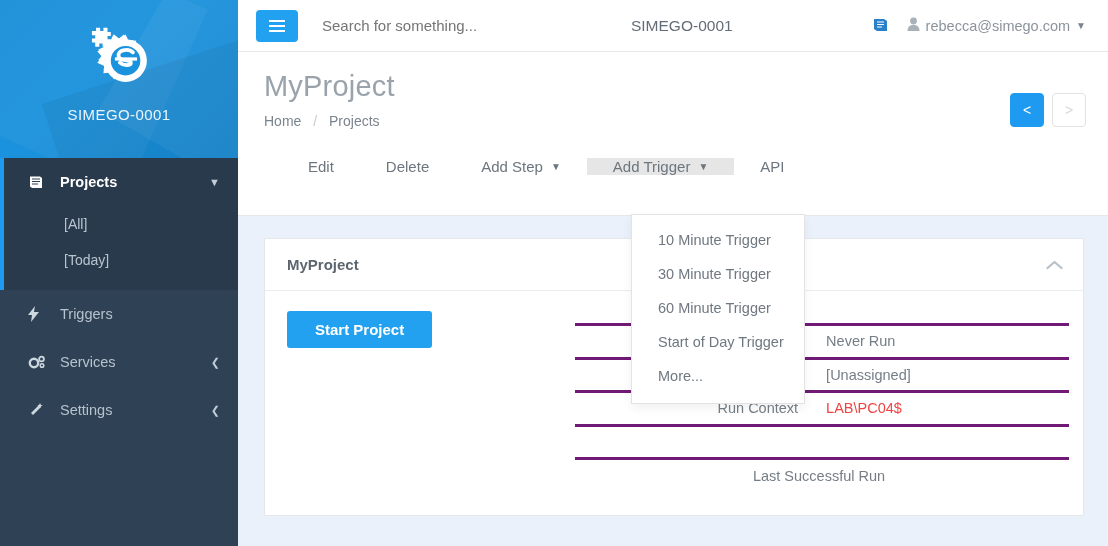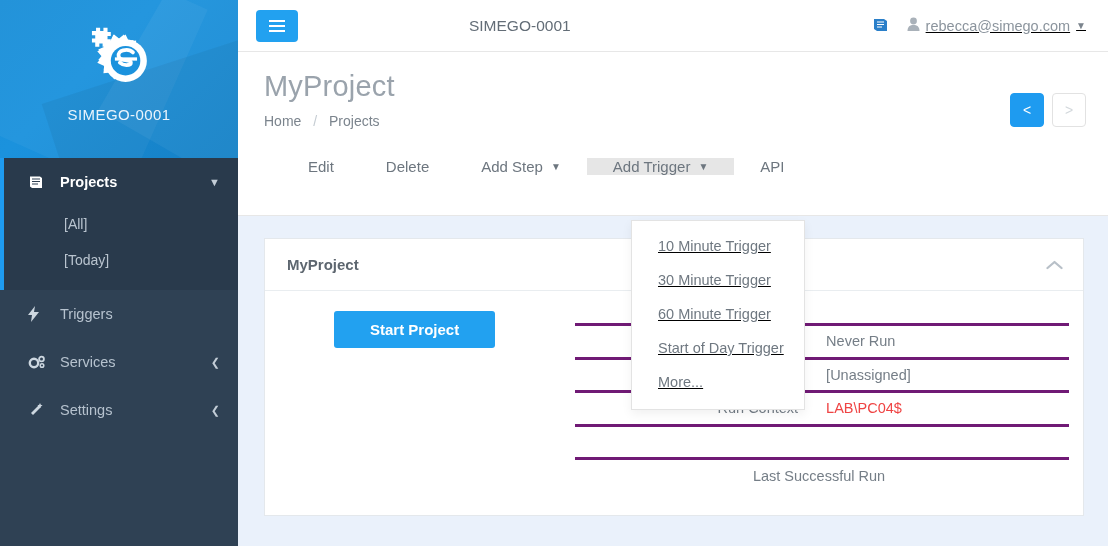--- a/index.html
+++ b/index.html
@@ -107,21 +107,21 @@
     color: #a5adb6;
     border: none; outline: none; background: transparent;
     width: 300px;
     font-family: "Liberation Sans", sans-serif;
   }
   .topbar-center {
     flex: 1 1 auto; text-align: center;
     color: #636d77; font-size: 15.5px;
     padding-right: 130px;
   }
-  .topbar-right { display: flex; align-items: center; gap: 18px; text-decoration: underline; }
+  .topbar-right { display: flex; align-items: center; gap: 18px; }
   .book-icon { color: #2a7fc9; display: flex; align-items: center; }
   .user-chip {
     display: flex; align-items: center; gap: 6px;
     color: #8b949d; font-size: 14.5px; cursor: pointer;
   }
   .user-chip .caret { font-size: 10px; color: #7b848d; }
 
   .pagehead {
     background: #ffffff;
     flex: 0 0 106px;
@@ -184,23 +184,22 @@
     display: flex; align-items: center;
     padding: 0 20px 0 22px;
   }
   .card-head .ttl { font-size: 15px; color: #5d666f; font-weight: bold; flex: 1 1 auto; }
   .collapse-icon { color: #b8c0c8; cursor: pointer; display: flex; }
   .card-body { display: flex; padding: 0; height: 225px; }
   .card-left { flex: 0 0 310px; padding: 20px 0 0 22px; }
   .btn-primary {
     background: #22a1f0; border: none; color: #fff;
     font-size: 15px; font-weight: bold;
-    padding: 10px 36px; border-radius: 3px; cursor: pointer;
+    padding: 10px 28px; border-radius: 3px; cursor: pointer;
     font-family: "Liberation Sans", sans-serif;
-    margin-left: 47px;
   }
   .card-right { flex: 1 1 auto; padding-right: 14px; }
   table.info { width: 100%; border-collapse: collapse; }
   table.info td {
     border-bottom: 3px solid #701a75;
     height: 33.5px;
     font-size: 14.5px;
     color: #757e87;
     padding: 0 8px;
   }
@@ -323,20 +322,21 @@
   </aside>
 
   <section class="main">
 
     <header class="topbar">
       <button class="burger">
         <span></span>
           <span></span>
           <span></span>
       </button>
+      <input class="search-box" type="text" placeholder="Search for something..." style="">
       <div class="topbar-center">SIMEGO-0001</div>
       <div class="topbar-right">
         <span class="book-icon">
           <svg width="17" height="15" viewBox="0 0 17 15">
             <path d="M2 1 L12 1 L15 3 L15 13 L5 13 L2 11 Z" fill="#2a7fc9"></path>
             <path d="M5 4 L12 4 M5 6.5 L12 6.5 M5 9 L10 9" stroke="#ffffff" stroke-width="1.1"></path>
           </svg>
         </span>
         <span class="user-chip">
           <span>
@@ -426,21 +426,21 @@
                 <tr class="last">
                   <td class="k center-label" colspan="2">Last Successful Run</td>
                 </tr>
               </tbody>
             </table>
           </div>
         </div>
       </div>
     </div>
 
-    <div class="dropdown" style="left:393px; top:220px;text-decoration:underline;">
+    <div class="dropdown" style="left:393px; top:214px;">
       <div class="dd-item">10 Minute Trigger</div>
       <div class="dd-item">30 Minute Trigger</div>
       <div class="dd-item">60 Minute Trigger</div>
       <div class="dd-item">Start of Day Trigger</div>
       <div class="dd-item">More...</div>
     </div>
 
   </section>
 </div>
 

